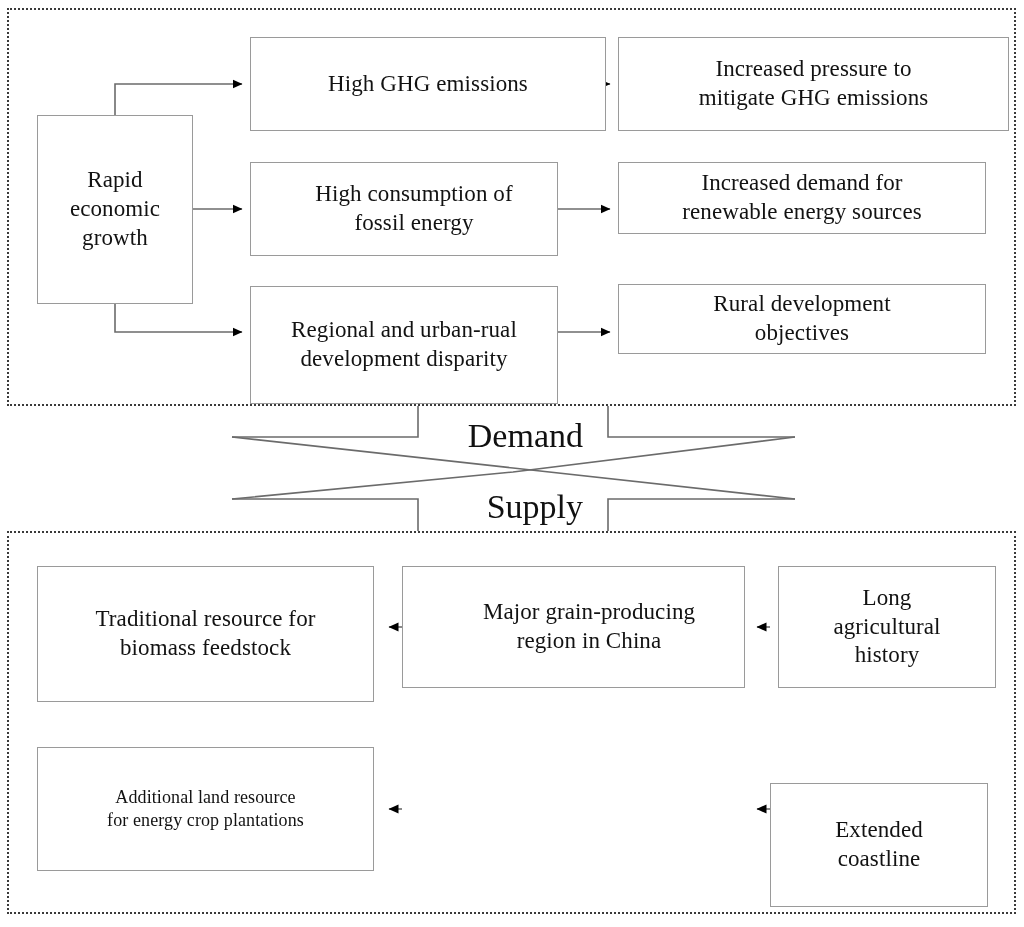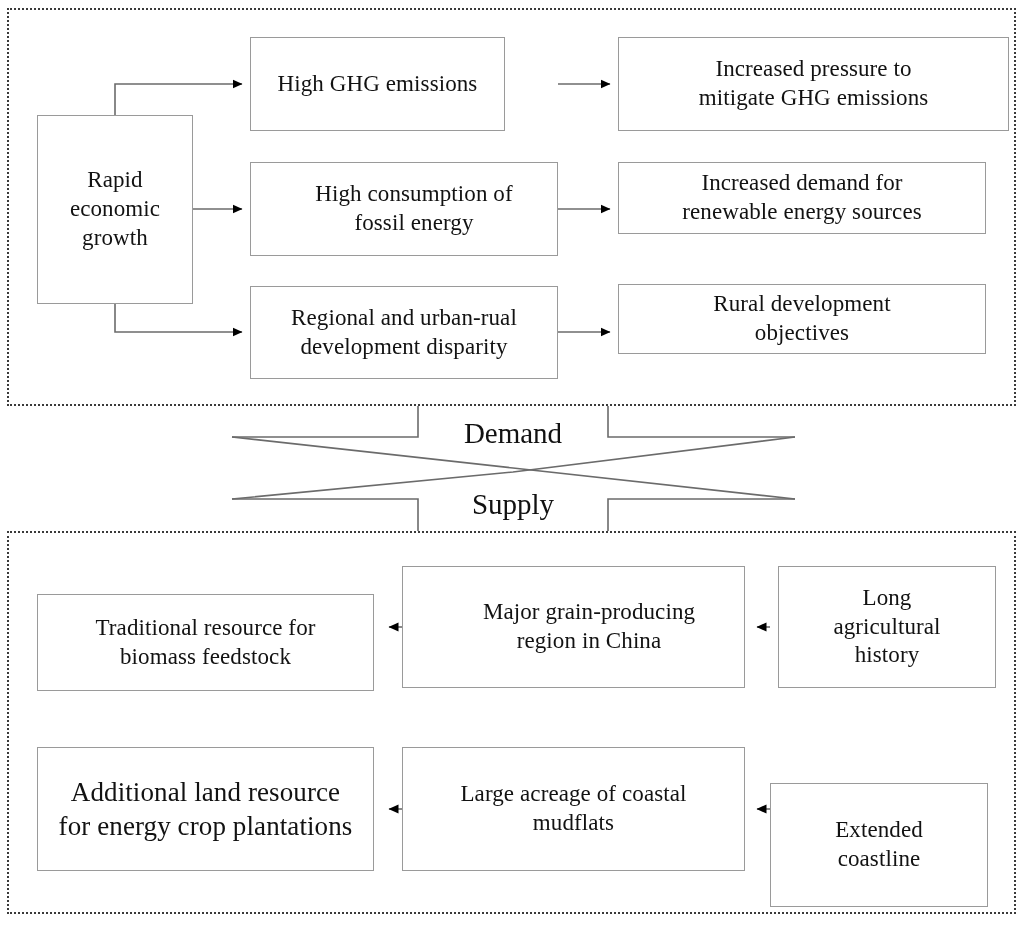--- a/index.html
+++ b/index.html
@@ -32,35 +32,35 @@
     display: flex;
     align-items: center;
     justify-content: center;
     text-align: center;
     line-height: 1.26;
     font-size: 23px;
     color: #121212;
     padding: 2px 6px;
     letter-spacing: 0.1px;
   }
-  .node.wide-text { font-size: 27px; }
+  .node.wide-text { font-size: 18px; }
   .flow-svg {
     position: absolute;
     left: 0;
     top: 0;
     width: 1024px;
     height: 927px;
     pointer-events: none;
     overflow: visible;
   }
   .xlabel {
     position: absolute;
-    font-size: 29px;
+    font-size: 34px;
     color: #111111;
-    text-align: center;
+    text-align: right;
     white-space: nowrap;
   }
 </style>
 </head>
 <body>
 
 <div id="canvas">
 
   <div class="panel" style="left:7px; top:8px; width:1009px; height:398px;"></div>
   <div class="panel" style="left:7px; top:531px; width:1009px; height:383px;"></div>
@@ -108,68 +108,64 @@
       <path d="M402,809 L389,809" marker-end="url(#arrL)"></path>
     </g>
   </svg>
 
   <div class="node" style="left:37px; top:115px; width:156px; height:189px;">
     <span style="white-space:pre-line;">Rapid
 economic
 growth</span>
   </div>
 
-  <div class="node" style="left:250px; top:37px; width:255px; height:94px;">
+  <div class="node" style="left:250px; top:37px; width:356px; height:94px;">
     <span style="white-space:pre-line;">High GHG emissions</span>
   </div>
   <div class="node" style="left:250px; top:162px; width:308px; height:94px;">
     <span style="white-space:pre-line;margin-left:20px;">High consumption of
 fossil energy</span>
   </div>
-  <div class="node" style="left:250px; top:286px; width:308px; height:93px;align-items:center;">
+  <div class="node" style="left:250px; top:286px; width:308px; height:118px;align-items:center;">
     <span style="white-space:pre-line;">Regional and urban-rual
 development disparity</span>
   </div>
 
   <div class="node" style="left:618px; top:37px; width:391px; height:94px;">
     <span style="white-space:pre-line;">Increased pressure to
 mitigate GHG emissions</span>
   </div>
   <div class="node" style="left:618px; top:162px; width:368px; height:72px;">
     <span style="white-space:pre-line;">Increased demand for
 renewable energy sources</span>
   </div>
   <div class="node" style="left:618px; top:284px; width:368px; height:70px;">
     <span style="white-space:pre-line;">Rural development
 objectives</span>
   </div>
 
   <div class="xlabel" style="left:443px; top:417px; width:140px;">Demand</div>
   <div class="xlabel" style="left:443px; top:488px; width:140px;">Supply</div>
 
-  <div class="node" style="left:37px; top:566px; width:337px; height:97px;margin-top:28px;">
+  <div class="node" style="left:37px; top:566px; width:337px; height:136px;">
     <span style="white-space:pre-line;">Traditional resource for
 biomass feedstock</span>
   </div>
   <div class="node" style="left:402px; top:566px; width:343px; height:122px;">
     <span style="white-space:pre-line;margin-left:31px;">Major grain-producing
 region in China</span>
   </div>
   <div class="node" style="left:770px; top:566px; width:218px; height:122px;margin-left:8px;">
     <span style="white-space:pre-line;">Long
 agricultural
 history</span>
   </div>
 
   <div class="node wide-text" style="left:37px; top:747px; width:337px; height:124px;">
     <span style="white-space:pre-line;">Additional land resource
 for energy crop plantations</span>
   </div>
-  <div class="node" style="left:402px; top:747px; width:343px; height:124px;">
-    <span style="white-space:pre-line;">Large acreage of coastal
-mudflats</span>
-  </div>
   <div class="node" style="left:770px; top:747px; width:218px; height:124px;margin-top:36px;">
     <span style="white-space:pre-line;">Extended
 coastline</span>
   </div>
 
 </div>
 
 </body></html>

